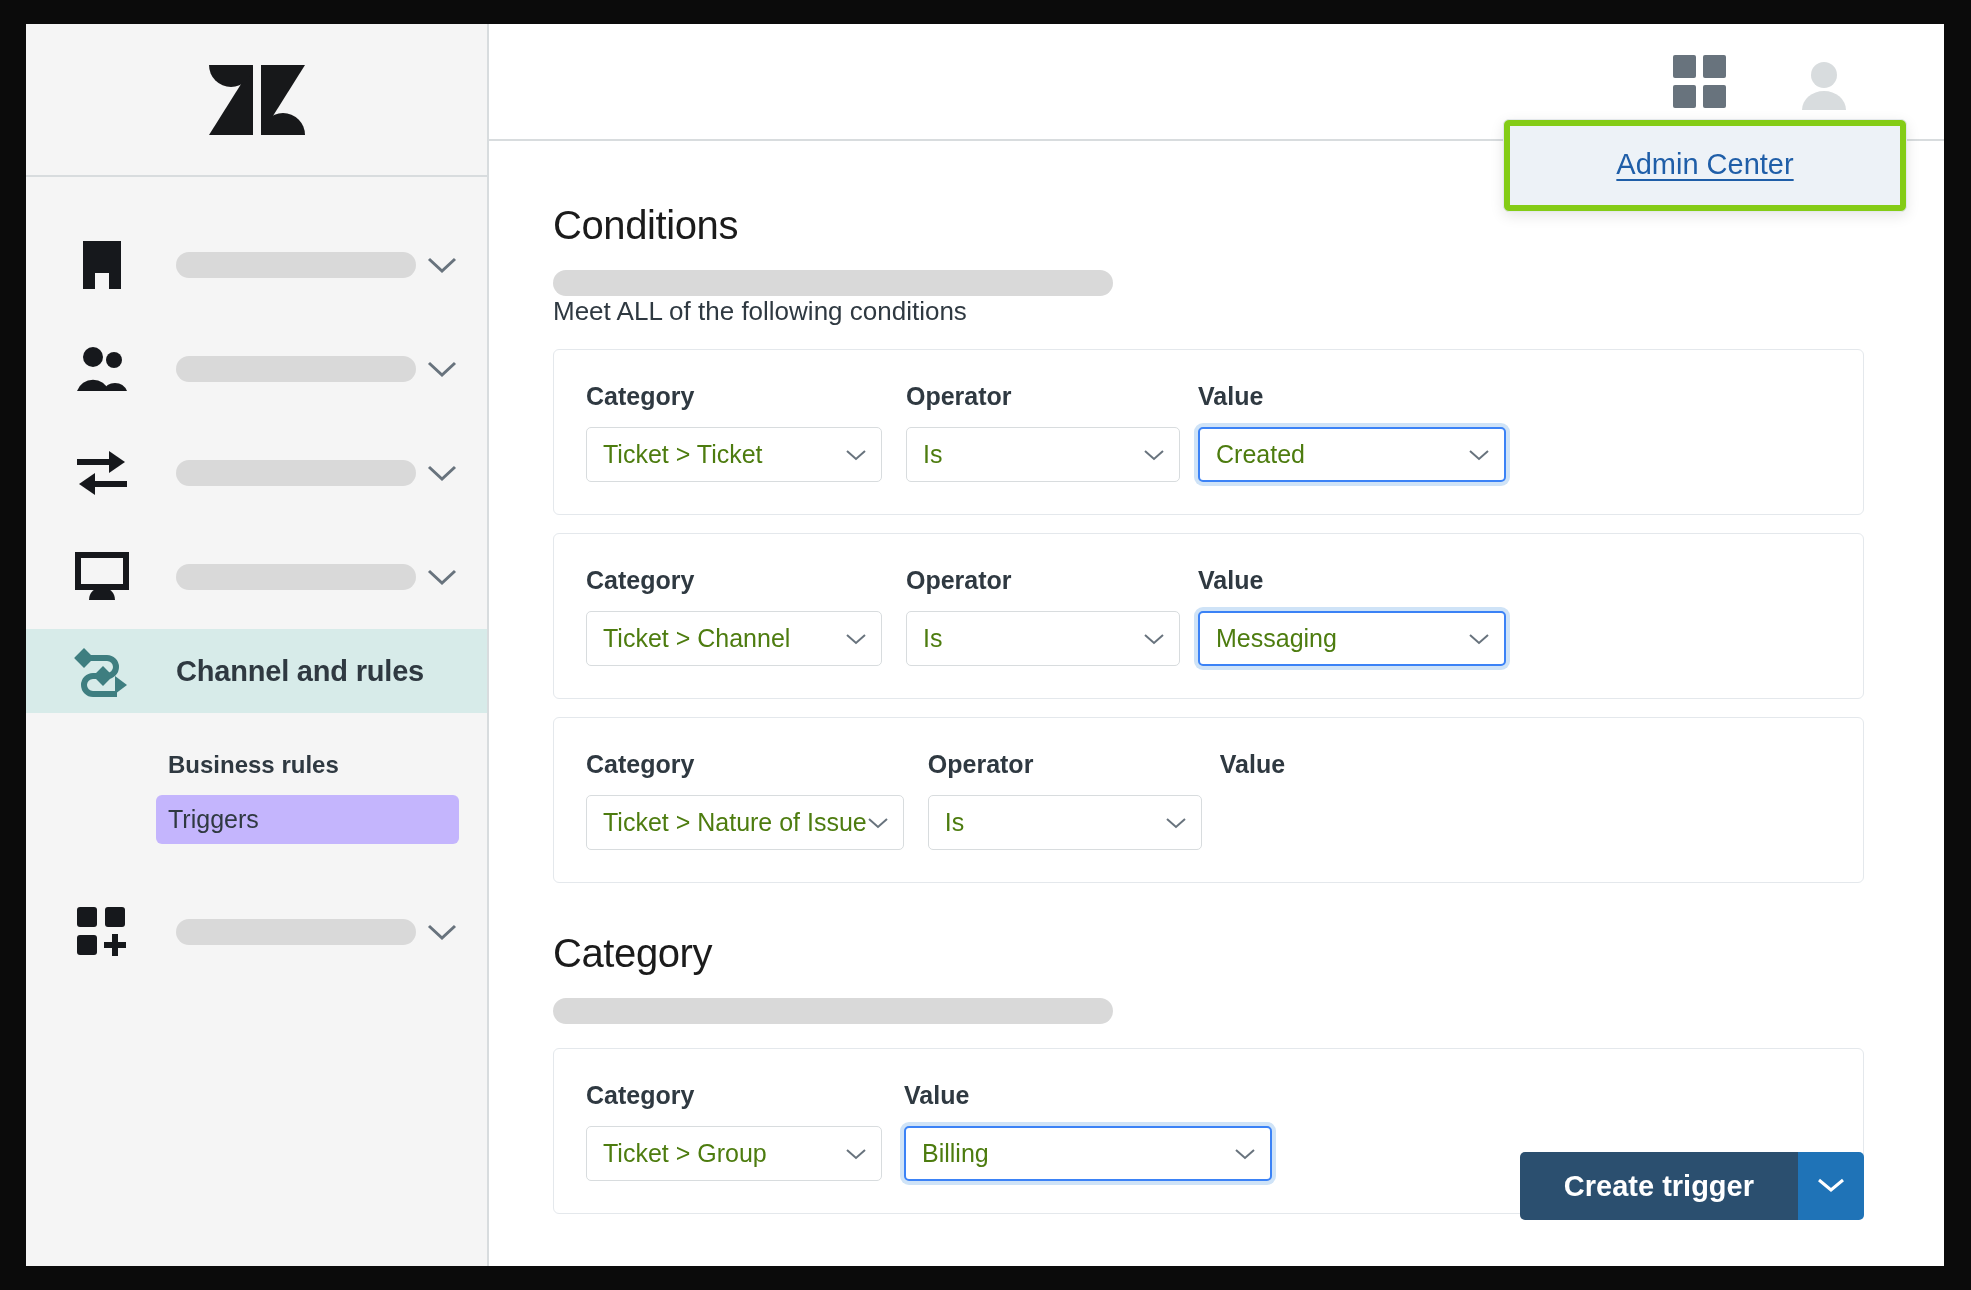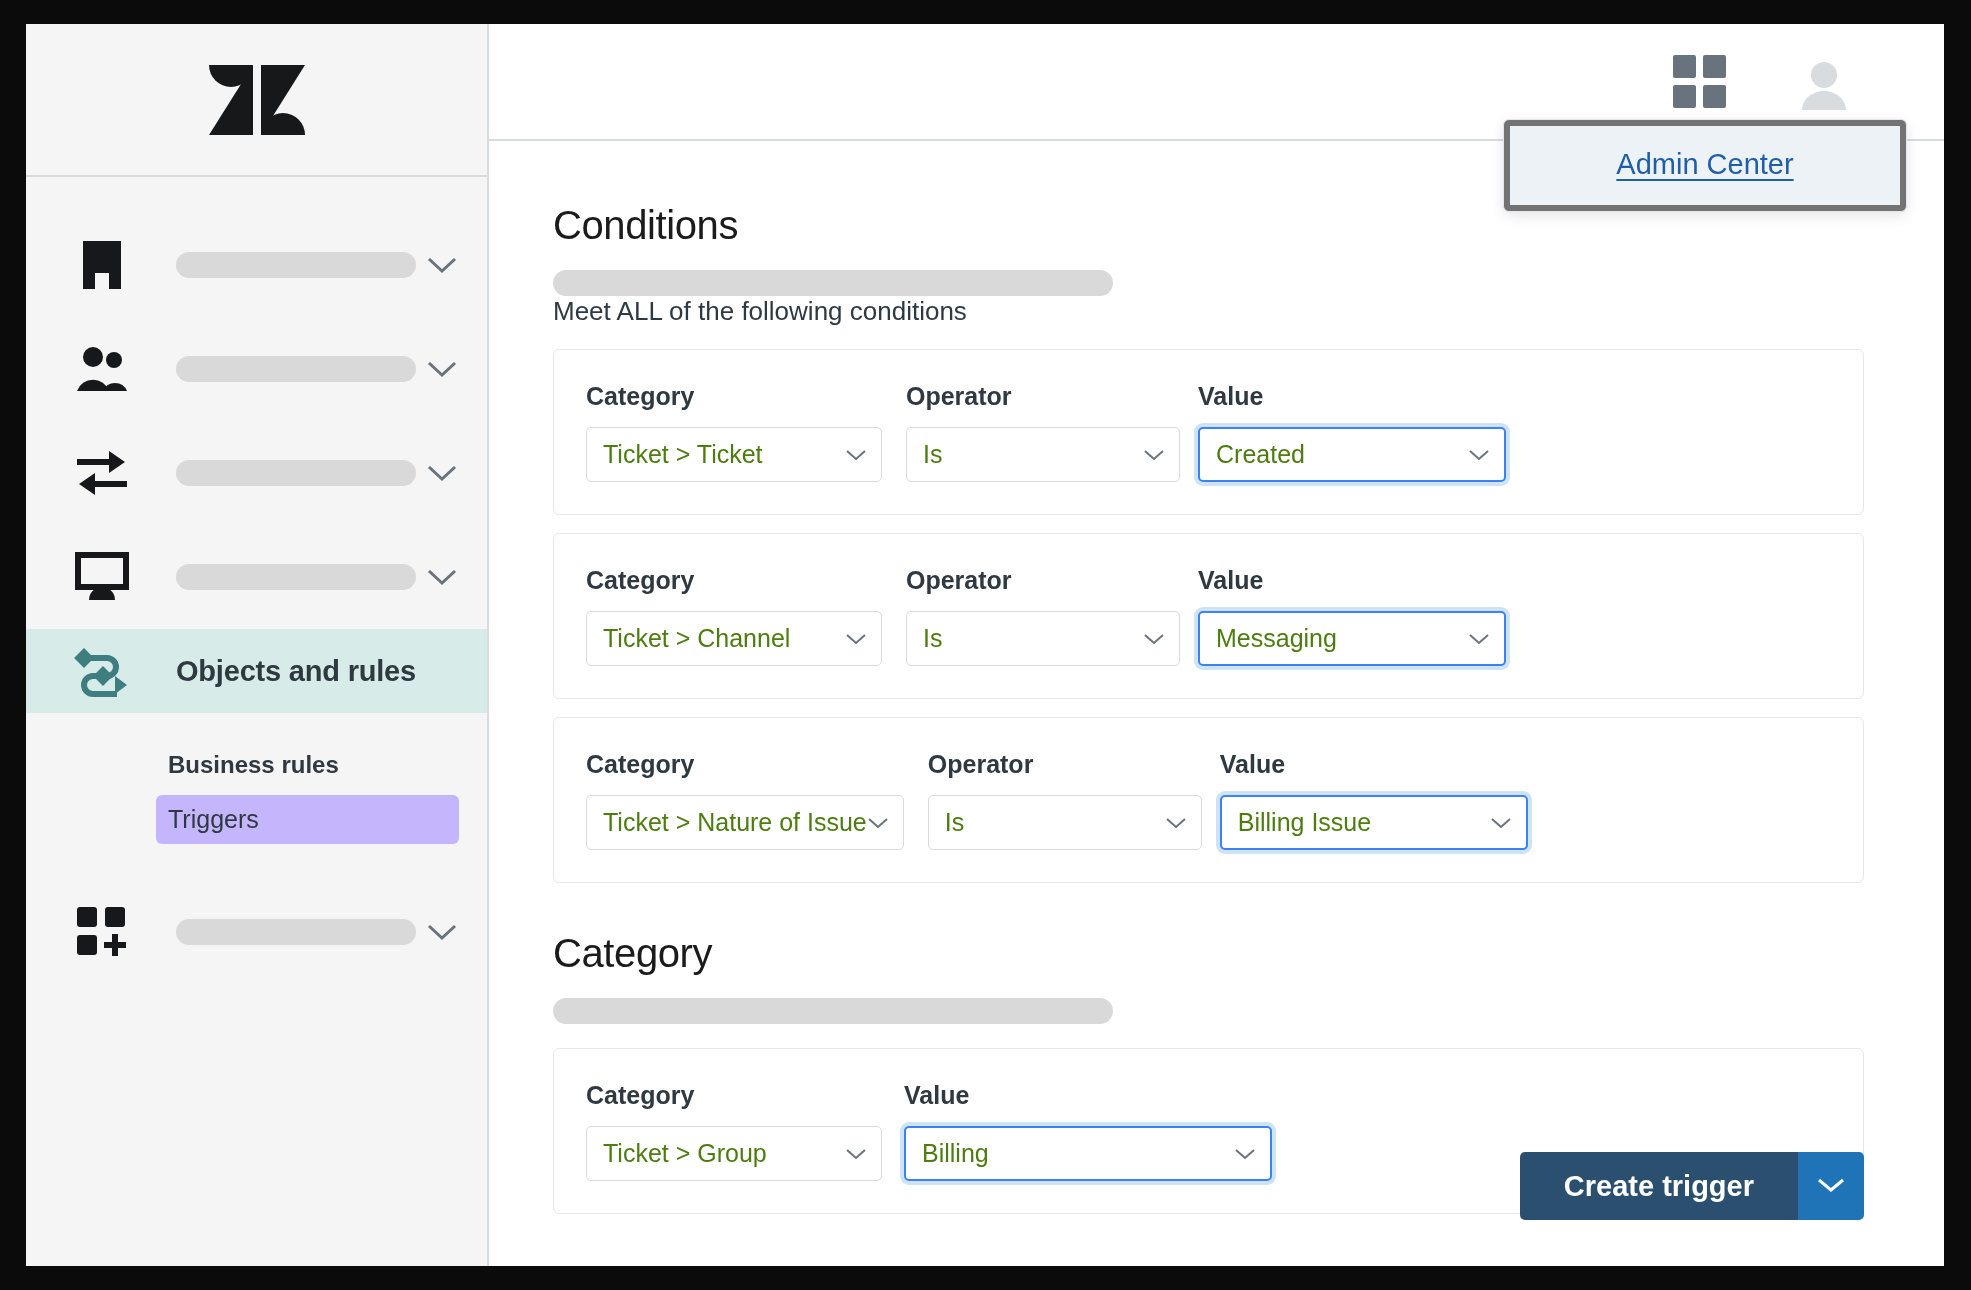--- a/index.html
+++ b/index.html
@@ -133,21 +133,21 @@
   .apps-grid { display: grid; grid-template-columns: 23px 23px; grid-template-rows: 23px 23px; gap: 7px; }
   .apps-grid span { background: #68737d; border-radius: 2px; display: block; }
   .avatar-btn { width: 60px; height: 56px; display: flex; align-items: flex-end; justify-content: center; }
 
   
   .admin-dropdown {
     position: absolute;
     left: 1014px;
     top: 95px;
     width: 404px;
-    background: #737373;
+    background: #84cc16;
     border: 1px solid #e4e8ec;
     border-radius: 6px;
     box-shadow: 0 4px 14px rgba(0,0,0,0.10);
     padding: 6px;
     z-index: 50;
   }
   .admin-dropdown-inner {
     background: #edf2f7;
     padding: 22px 0 24px 0;
     text-align: center;
@@ -354,21 +354,21 @@
 
         <div class="nav-row active">
           <span class="nav-icon">
             <svg width="58" height="52" viewBox="0 0 58 52" fill="none" stroke="currentColor" stroke-width="6">
               <path d="M16 13 H34 a9 9 0 0 1 0 18 H20 a9 9 0 0 0 0 18 H44"></path>
               <rect x="4" y="6" width="14" height="14" transform="rotate(45 11 13)" fill="currentColor" stroke="none"></rect>
               <rect x="23" y="24" width="14" height="14" transform="rotate(45 30 31)" fill="currentColor" stroke="none"></rect>
               <path d="M42 40 L54 49 L42 58 z" fill="currentColor" stroke="none" transform="translate(0,-9)"></path>
             </svg>
           </span>
-          <span class="nav-label">Objects and rules</span>
+          <span class="nav-label">Channel and rules</span>
         </div>
 
         <div class="sub-section">
           <div class="sub-heading">Business rules</div>
           <div class="sub-item selected">Triggers</div>
         </div>
 
         <div class="nav-row last">
           <span class="nav-icon">
             <svg width="52" height="52" viewBox="0 0 52 52" fill="currentColor">
@@ -509,28 +509,20 @@
               <span class="sel-text">Is</span>
               <span class="sel-chev">
                 <svg width="22" height="14" viewBox="0 0 22 14" fill="none" stroke="currentColor" stroke-width="2">
                     <path d="M2 3 L11 11 L20 3"></path>
                   </svg>
               </span>
             </div>
           </div>
           <div class="field-col value">
             <span class="field-label">Value</span>
-            <div class="select-box focused">
-              <span class="sel-text">Billing Issue</span>
-              <span class="sel-chev">
-                <svg width="22" height="14" viewBox="0 0 22 14" fill="none" stroke="currentColor" stroke-width="2">
-                    <path d="M2 3 L11 11 L20 3"></path>
-                  </svg>
-              </span>
-            </div>
           </div>
         </div>
 
         <h1 class="section-title actions-title">Category</h1>
         <div class="title-placeholder"></div>
 
         <div style="height:24px"></div>
 
         <div class="action-card">
           <div class="field-col category">

